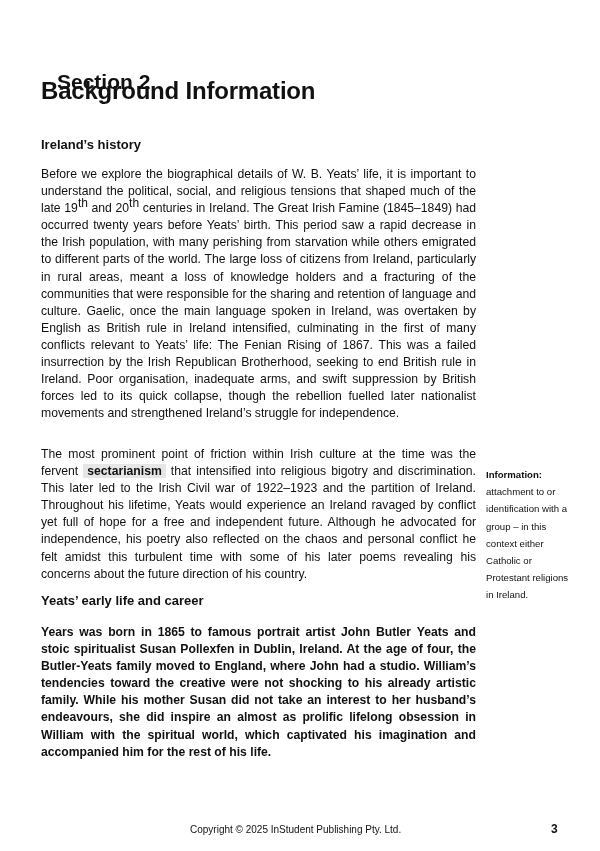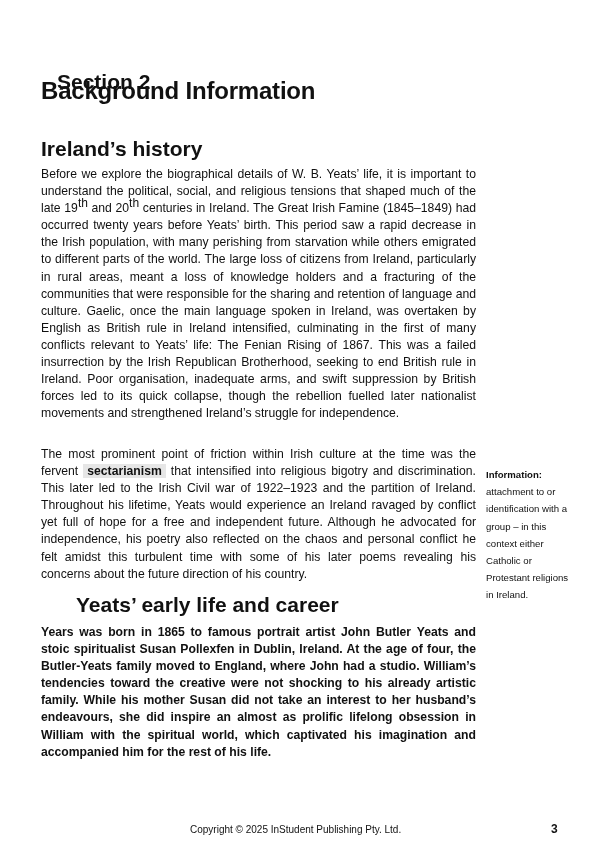--- a/index.html
+++ b/index.html
@@ -1,22 +1,22 @@
 <!DOCTYPE html>
 <html><head>
   <meta charset="utf-8">
   <style>
     html, body { margin: 0; padding: 0; background: #ffffff; }
     body { width: 600px; height: 851px; position: relative; overflow: hidden;
            font-family: "Liberation Sans", sans-serif; color: #111; }
     .section-label { position: absolute; left: 41px; top: 54px; font-size: 21px; font-weight: bold; margin: 16px; }
     .page-title { position: absolute; left: 41px; top: 77px; font-size: 24px; font-weight: bold; margin: 0; letter-spacing: -0.2px; }
-    .h2 { position: absolute; left: 41px; font-size: 21px; font-weight: bold; margin: 0; }
+    .h2 { position: absolute; left: 41px; font-size: 13px; font-weight: bold; margin: 0; }
     .h2.history { top: 137px; }
-    .h2.early { top: 593px; margin-left: 35px; }
+    .h2.early { top: 593px; }
     .para { position: absolute; left: 41px; width: 435px; font-size: 12.2px; line-height: 17.1px;
             text-align: justify; margin: 0; }
     .para.p1 { top: 166px; }
     .para.p2 { top: 446px; }
     .para.p3 { top: 624px; font-weight: bold; }
     sup { font-size: 12px; line-height: 0; vertical-align: super; }
     .term { font-weight: bold; background: #e6e6e6; padding: 0 4px; }
     .glossary { position: absolute; left: 486px; top: 466px; width: 86px; font-size: 9.6px; line-height: 17.2px; }
     .glossary .gterm { font-weight: bold; display: block; }
     .footer { position: absolute; left: 190px; top: 824px; font-size: 10px; }

